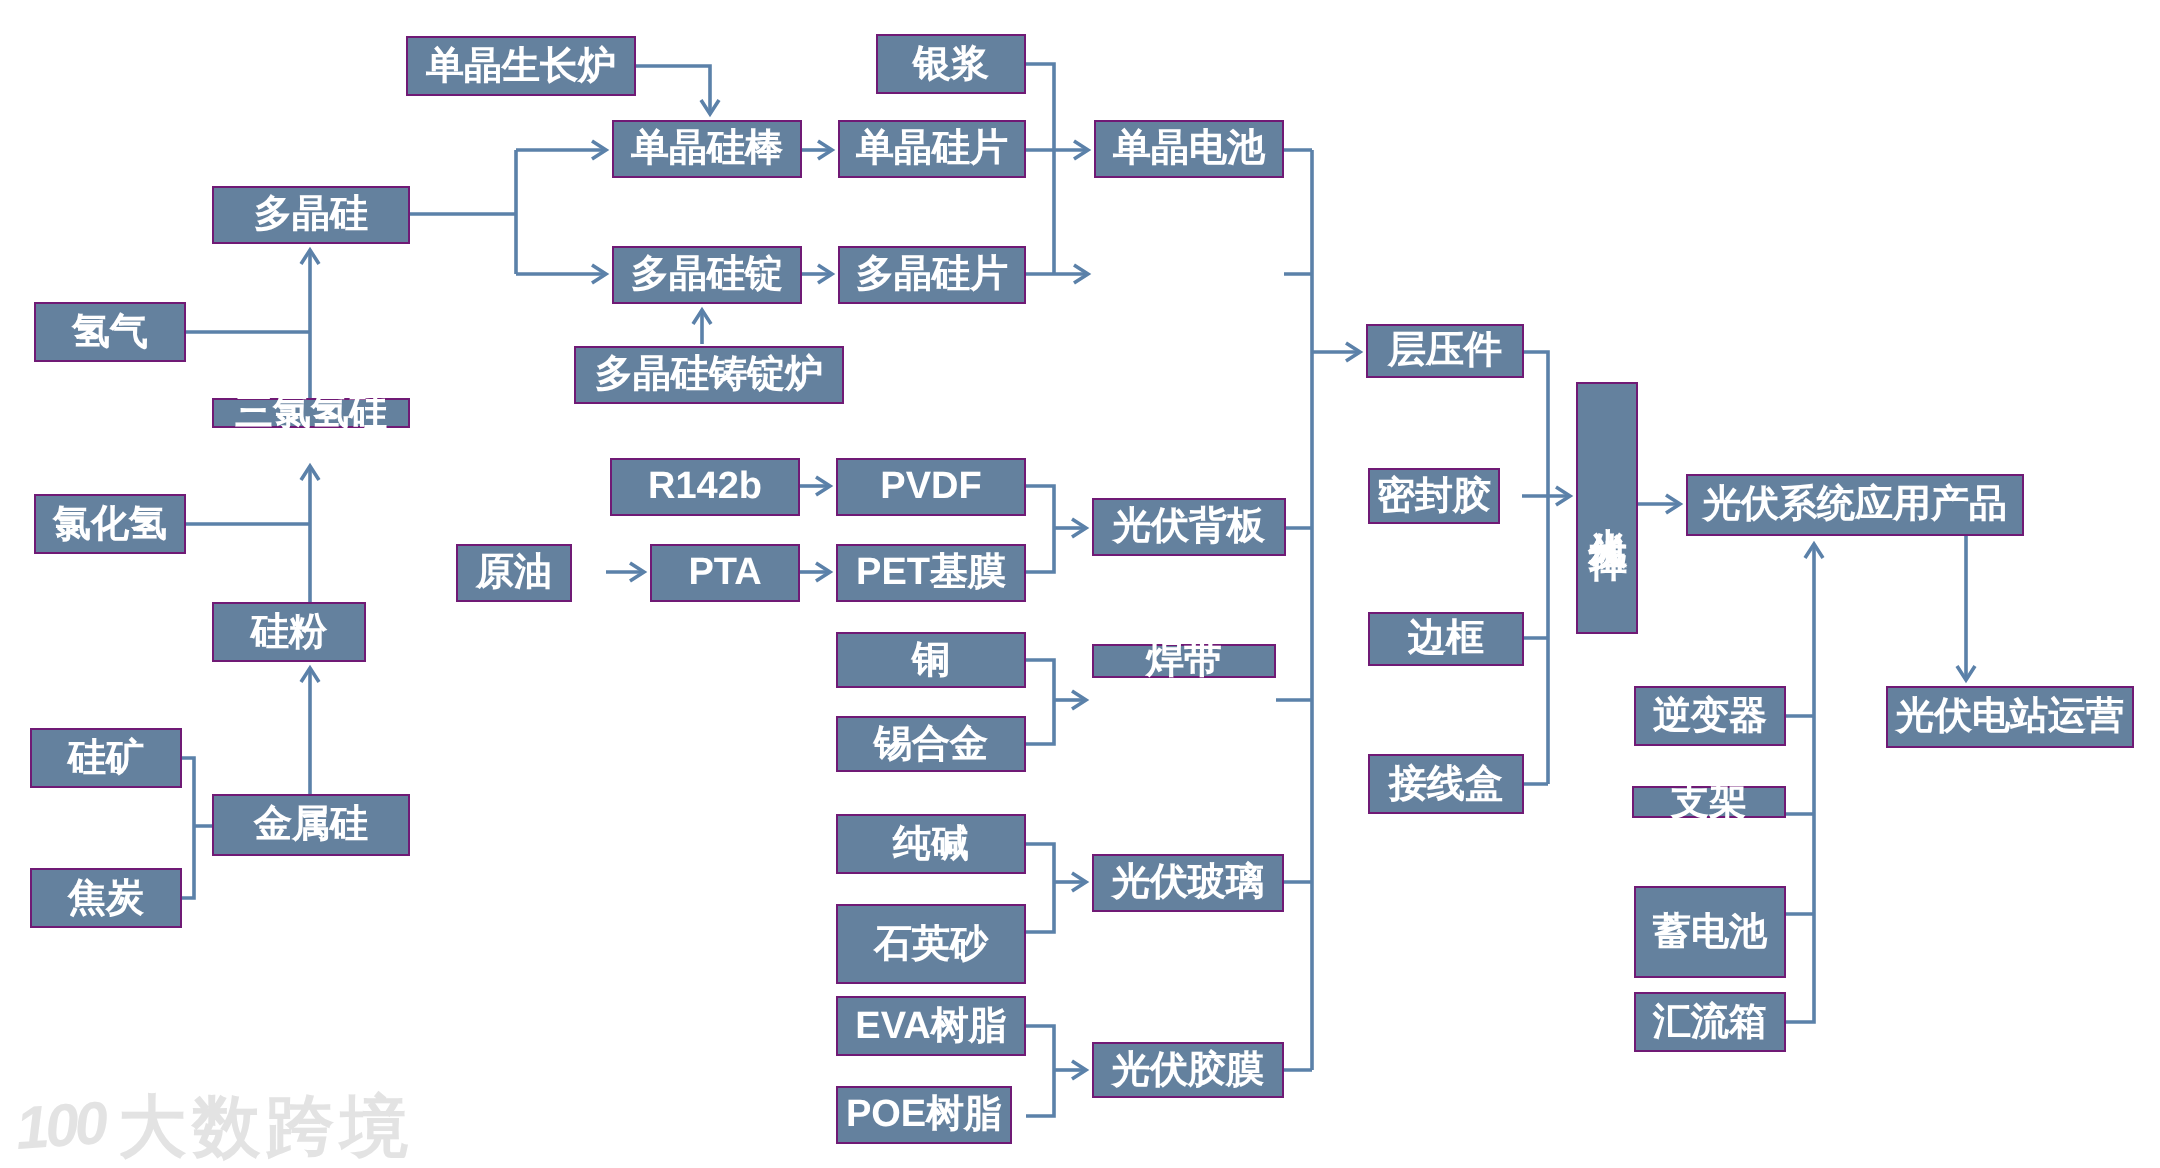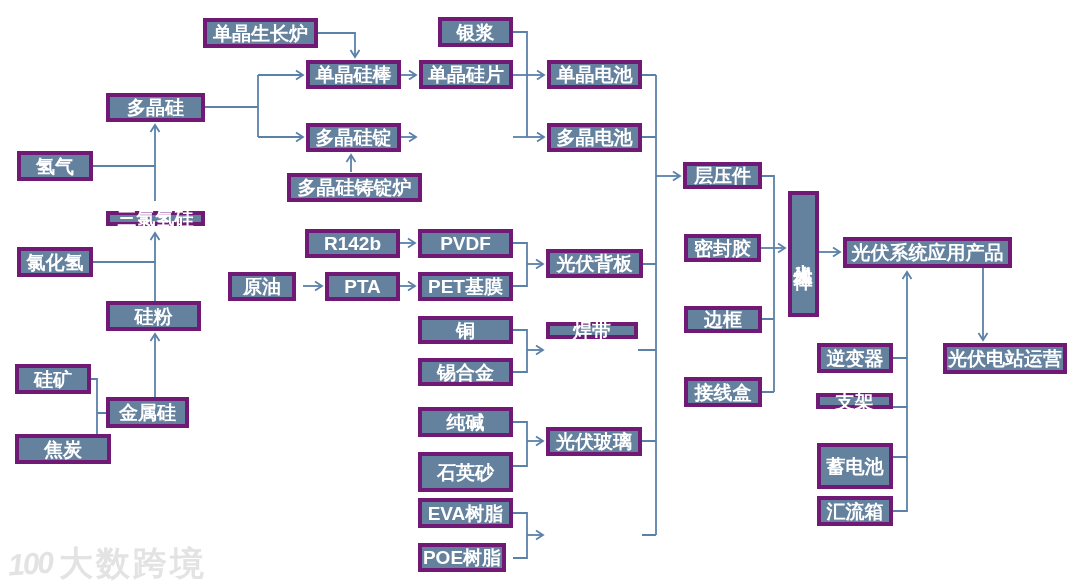--- a/index.html
+++ b/index.html
@@ -15,21 +15,21 @@
   }
   .ln, .ar {
     fill:none;
     stroke:#5B81A9;
     stroke-width:1.8;
   }
   .node {
     position:absolute;
     box-sizing:border-box;
     background:#64819E;
-    border:4px solid #701a75;
+    border:1px solid #701a75;
     color:#ffffff;
     font-weight:bold;
     font-size:19px;
     letter-spacing:0;
     display:flex;
     align-items:center;
     justify-content:center;
     text-align:center;
     white-space:nowrap;
     line-height:1;
@@ -104,54 +104,55 @@
     <path class="ar" marker-end="url(#arrowhead)" d="M527,535 H543"></path>
     <path class="ar" marker-end="url(#arrowhead)" d="M761,248 H785"></path>
     <path class="ar" marker-end="url(#arrowhead)" d="M819,252 H840"></path>
     <path class="ar" marker-end="url(#arrowhead)" d="M893,511 H907 V272"></path>
     <path class="ar" marker-end="url(#arrowhead)" d="M983,268 V340"></path>
   </svg>
 
   <div class="node" style="left:17px;top:151px;width:76px;height:30px">氢气</div>
   <div class="node" style="left:17px;top:247px;width:76px;height:30px">氯化氢</div>
   <div class="node" style="left:15px;top:364px;width:76px;height:30px">硅矿</div>
-  <div class="node" style="left:15px;top:434px;width:96px;height:30px">焦炭</div>
+  <div class="node" style="left:15px;top:434px;width:76px;height:30px">焦炭</div>
 
   <div class="node" style="left:106px;top:93px;width:99px;height:29px">多晶硅</div>
-  <div class="node" style="left:106px;top:211px;width:99px;height:15px">三氯氢硅</div>
-  <div class="node" style="left:106px;top:301px;width:95px;height:30px">硅粉</div>
-  <div class="node" style="left:106px;top:397px;width:83px;height:31px">金属硅</div>
+  <div class="node" style="left:106px;top:199px;width:99px;height:15px">三氯氢硅</div>
+  <div class="node" style="left:106px;top:301px;width:77px;height:30px">硅粉</div>
+  <div class="node" style="left:106px;top:397px;width:99px;height:31px">金属硅</div>
 
   <div class="node" style="left:203px;top:18px;width:115px;height:30px">单晶生长炉</div>
   <div class="node" style="left:287px;top:173px;width:135px;height:29px">多晶硅铸锭炉</div>
   <div class="node" style="left:306px;top:60px;width:95px;height:29px">单晶硅棒</div>
   <div class="node" style="left:306px;top:123px;width:95px;height:29px">多晶硅锭</div>
   <div class="node" style="left:305px;top:229px;width:95px;height:29px">R142b</div>
-  <div class="node" style="left:228px;top:272px;width:68px;height:29px">原油</div>
+  <div class="node" style="left:228px;top:272px;width:58px;height:29px">原油</div>
   <div class="node" style="left:325px;top:272px;width:75px;height:29px">PTA</div>
 
   <div class="node" style="left:438px;top:17px;width:75px;height:30px">银浆</div>
   <div class="node" style="left:419px;top:60px;width:94px;height:29px">单晶硅片</div>
+  <div class="node" style="left:419px;top:123px;width:94px;height:29px">多晶硅片</div>
   <div class="node" style="left:418px;top:229px;width:95px;height:29px">PVDF</div>
   <div class="node" style="left:418px;top:272px;width:95px;height:29px">PET基膜</div>
   <div class="node" style="left:418px;top:316px;width:95px;height:28px">铜</div>
   <div class="node" style="left:418px;top:358px;width:95px;height:28px">锡合金</div>
   <div class="node" style="left:418px;top:407px;width:95px;height:30px">纯碱</div>
   <div class="node" style="left:418px;top:452px;width:95px;height:40px">石英砂</div>
   <div class="node" style="left:418px;top:498px;width:95px;height:30px">EVA树脂</div>
   <div class="node" style="left:418px;top:543px;width:88px;height:29px">POE树脂</div>
 
   <div class="node" style="left:547px;top:60px;width:95px;height:29px">单晶电池</div>
-  <div class="node" style="left:547px;top:123px;width:95px;height:29px">多晶电池</div>
   <div class="node" style="left:546px;top:249px;width:97px;height:29px">光伏背板</div>
   <div class="node" style="left:546px;top:322px;width:92px;height:17px">焊带</div>
   <div class="node" style="left:546px;top:427px;width:96px;height:29px">光伏玻璃</div>
+  <div class="node" style="left:546px;top:521px;width:96px;height:28px">光伏胶膜</div>
 
   <div class="node" style="left:683px;top:162px;width:79px;height:27px">层压件</div>
-  <div class="node" style="left:684px;top:234px;width:77px;height:28px">密封胶</div>
+  <div class="node" style="left:684px;top:234px;width:66px;height:28px">密封胶</div>
   <div class="node" style="left:684px;top:306px;width:78px;height:27px">边框</div>
   <div class="node" style="left:684px;top:377px;width:78px;height:30px">接线盒</div>
 
   <div class="node vertical" style="left:788px;top:191px;width:31px;height:126px">光伏组件</div>
 
   <div class="node" style="left:843px;top:237px;width:169px;height:31px">光伏系统应用产品</div>
   <div class="node" style="left:817px;top:343px;width:76px;height:30px">逆变器</div>
   <div class="node" style="left:816px;top:393px;width:77px;height:16px">支架</div>
   <div class="node" style="left:817px;top:443px;width:76px;height:46px">蓄电池</div>
   <div class="node" style="left:817px;top:496px;width:76px;height:30px">汇流箱</div>

